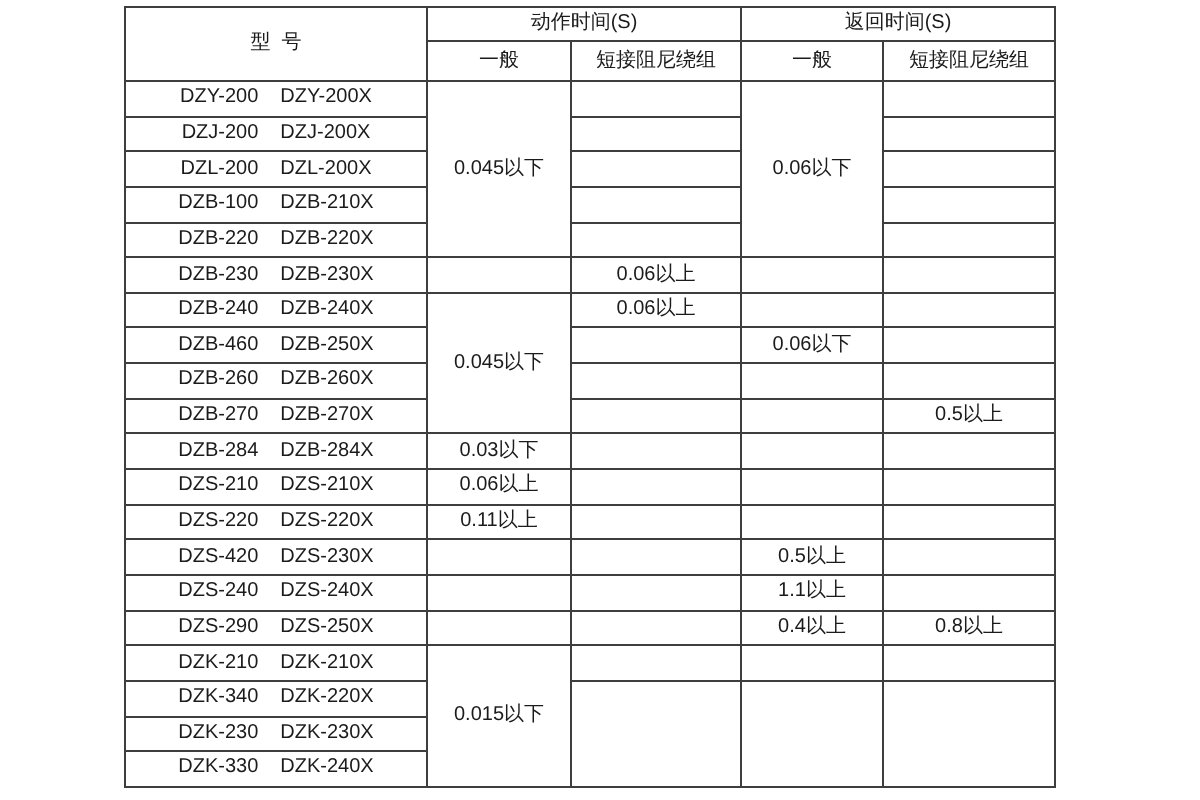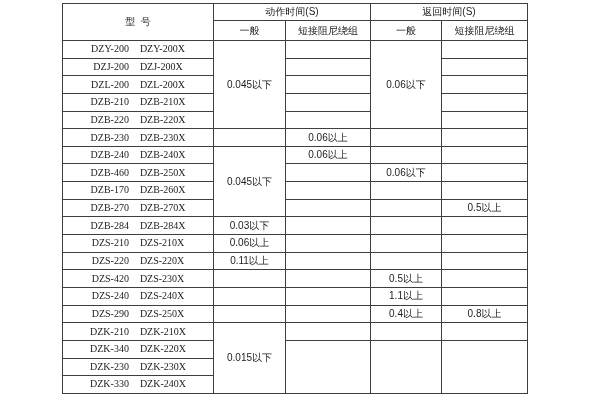--- a/index.html
+++ b/index.html
@@ -35,21 +35,20 @@
   }
   .spec thead tr.h1 { height: 17px; }
   .spec thead tr.h2 { height: 20px; margin-top: 39px; }
   .spec tbody tr { height: 17.65px; }
   .model-h { white-space: pre; }
   .mwrap {
     display: flex;
     justify-content: center;
     align-items: center;
     gap: 11px;
-    font-family: Liberation Serif, serif;
   }
   .mwrap span { white-space: nowrap; }
 </style>
 </head>
 <body>
 
 <div class="stage">
   <table class="spec">
     <colgroup>
       <col style="width:151px">
@@ -100,21 +99,21 @@
               <span>DZL-200</span>
               <span>DZL-200X</span>
             </div>
           </td>
           <td></td>
           <td></td>
         </tr>
         <tr>
           <td>
             <div class="mwrap">
-              <span>DZB-210</span>
+              <span>DZB-100</span>
               <span>DZB-210X</span>
             </div>
           </td>
           <td></td>
           <td></td>
         </tr>
         <tr>
           <td>
             <div class="mwrap">
               <span>DZB-220</span>
@@ -155,21 +154,21 @@
               <span>DZB-250X</span>
             </div>
           </td>
           <td></td>
           <td>0.06以下</td>
           <td></td>
         </tr>
         <tr>
           <td>
             <div class="mwrap">
-              <span>DZB-170</span>
+              <span>DZB-260</span>
               <span>DZB-260X</span>
             </div>
           </td>
           <td></td>
           <td></td>
           <td></td>
         </tr>
         <tr>
           <td>
             <div class="mwrap">

